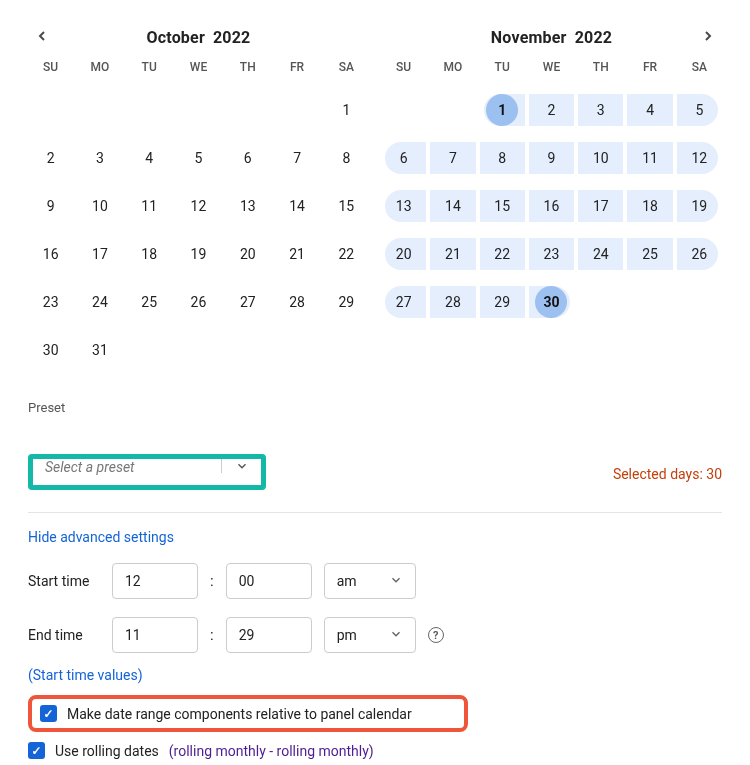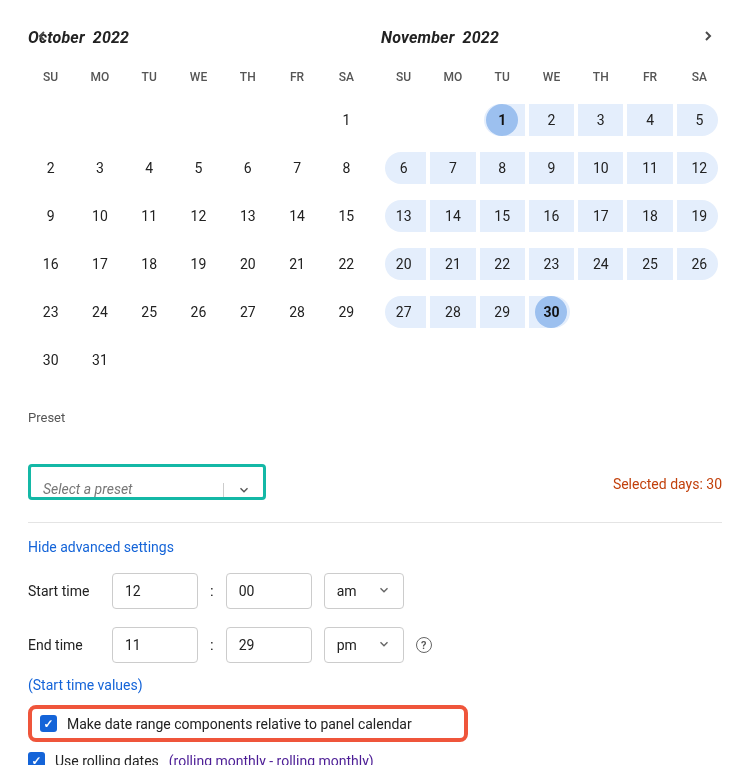--- a/index.html
+++ b/index.html
@@ -15,25 +15,24 @@
   .calendars {
     display: flex;
     gap: 12px;
   }
   .cal {
     flex: 1 1 0;
   }
   .cal-header {
     display: flex;
     align-items: center;
-    justify-content: flex-start;
+    justify-content: center;
     position: relative;
     height: 34px;
-    margin-bottom: 10px;
-    font-style: italic;
+    margin-bottom: 0;
   }
   .cal-title {
     font-weight: 700;
     font-size: 16px;
     letter-spacing: .2px;
   }
   .cal-title .year { font-weight: 700; margin-left: 8px; }
   .nav-btn {
     position: absolute;
     top: 2px;
@@ -103,22 +102,22 @@
   .preset-row {
     display: flex;
     justify-content: space-between;
     align-items: flex-end;
     margin-top: 28px;
   }
   .preset-label { font-size: 13px; color: #555; margin-bottom: 6px; }
   .selected-days { font-size: 14px; color: #c2410c; padding-bottom: 8px; }
   .select {
     display: flex;
-    align-items: flex-end;
-    border: 3px solid #14b8a6;
+    align-items: flex-start;
+    border: 5px solid #14b8a6;
     border-radius: 4px;
     height: 36px;
     width: 238px;
     background: #fff;
     margin-top: 39px;
   }
   .select .placeholder {
     flex: 1;
     padding: 0 12px;
     display: flex;
@@ -164,21 +163,21 @@
     display: flex;
     align-items: center;
     justify-content: flex-start;
     padding: 0 12px;
     font-size: 14px;
     color: #222;
   }
   .inp.num { width: 86px; }
   .colon { font-size: 15px; color: #222; }
   .ampm {
-    width: 80px;
+    width: 92px;
     justify-content: space-between;
   }
   .ampm .caret-sm { color: #666; font-size: 12px; }
   .info-icon {
     width: 16px; height: 16px; border: 1.4px solid #666; border-radius: 50%;
     display:flex;align-items:center;justify-content:center;
     font-size: 11px; color:#555; font-weight:600;
   }
   .reset-link { margin-top: 14px; }
   .highlight-box {

